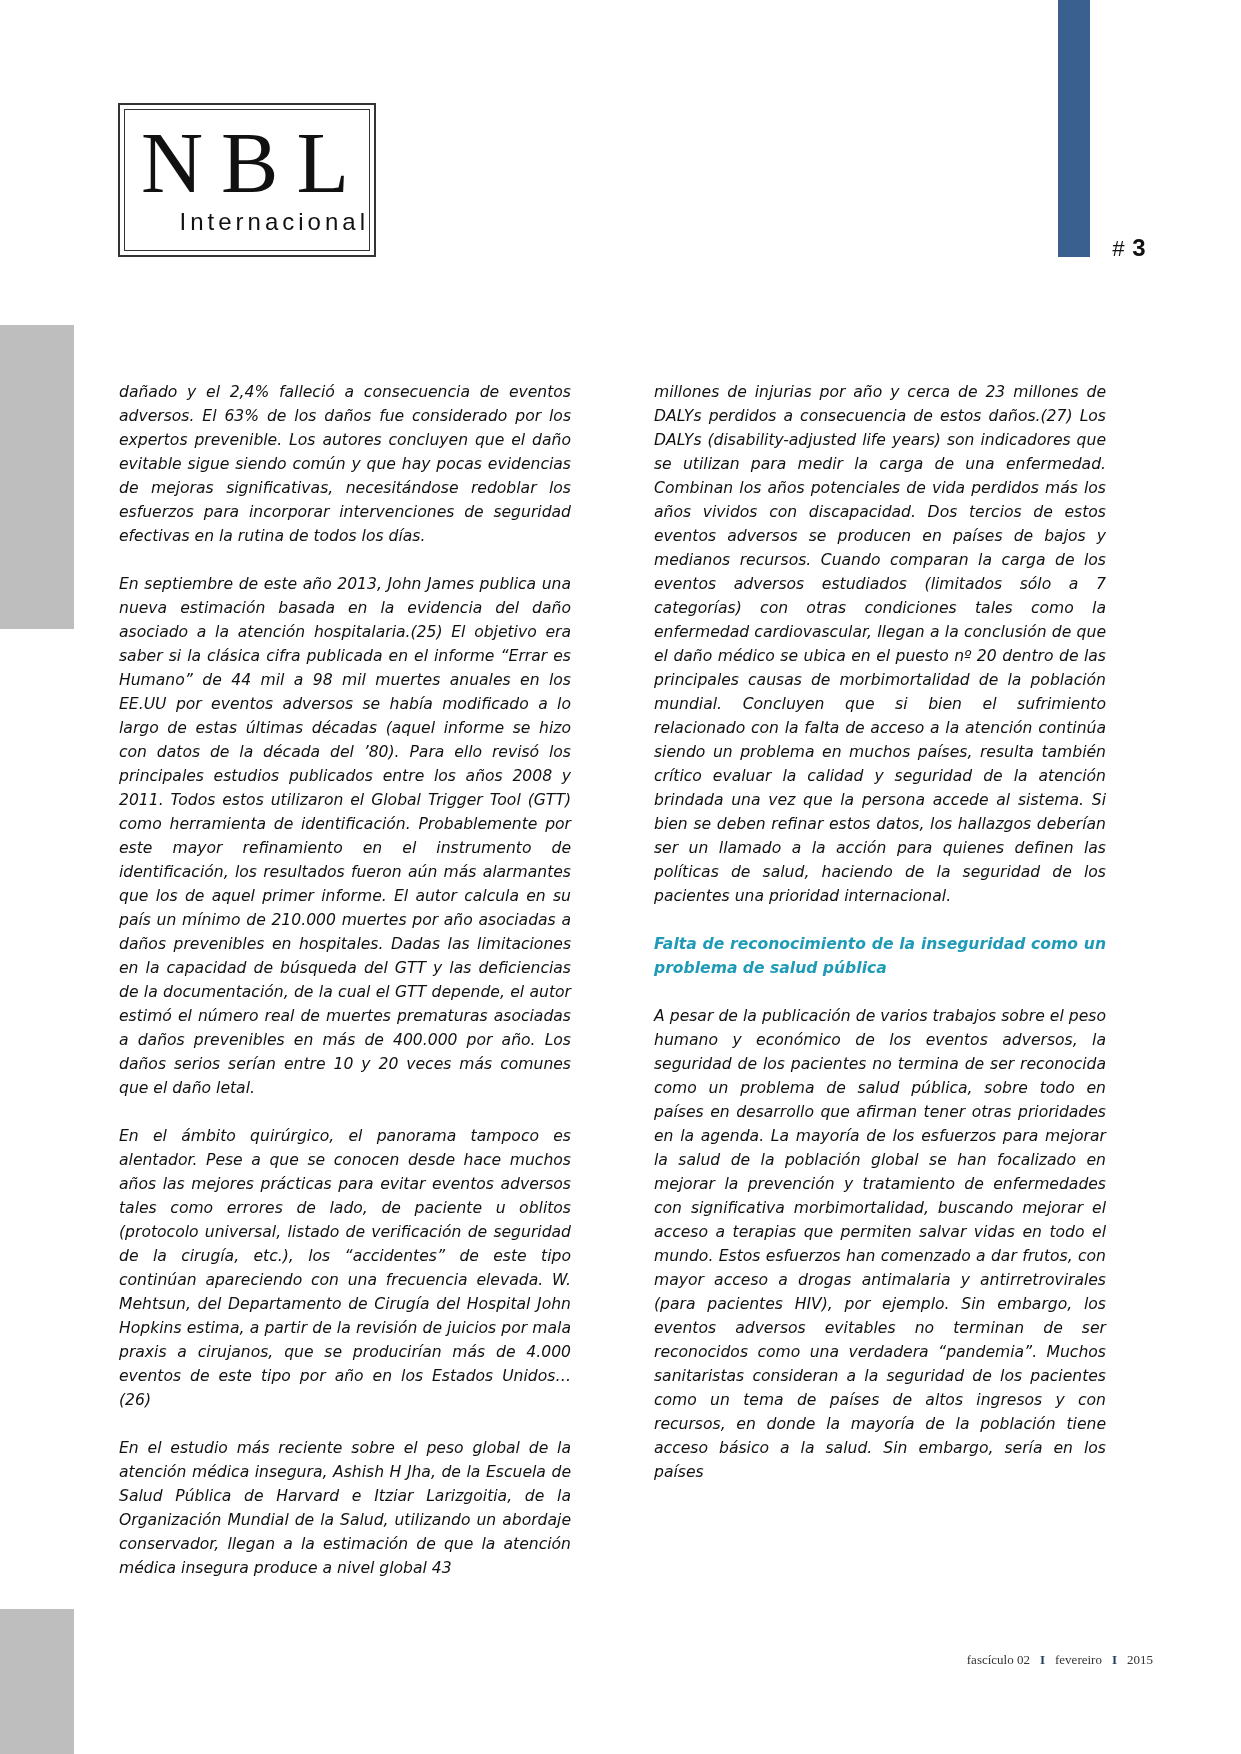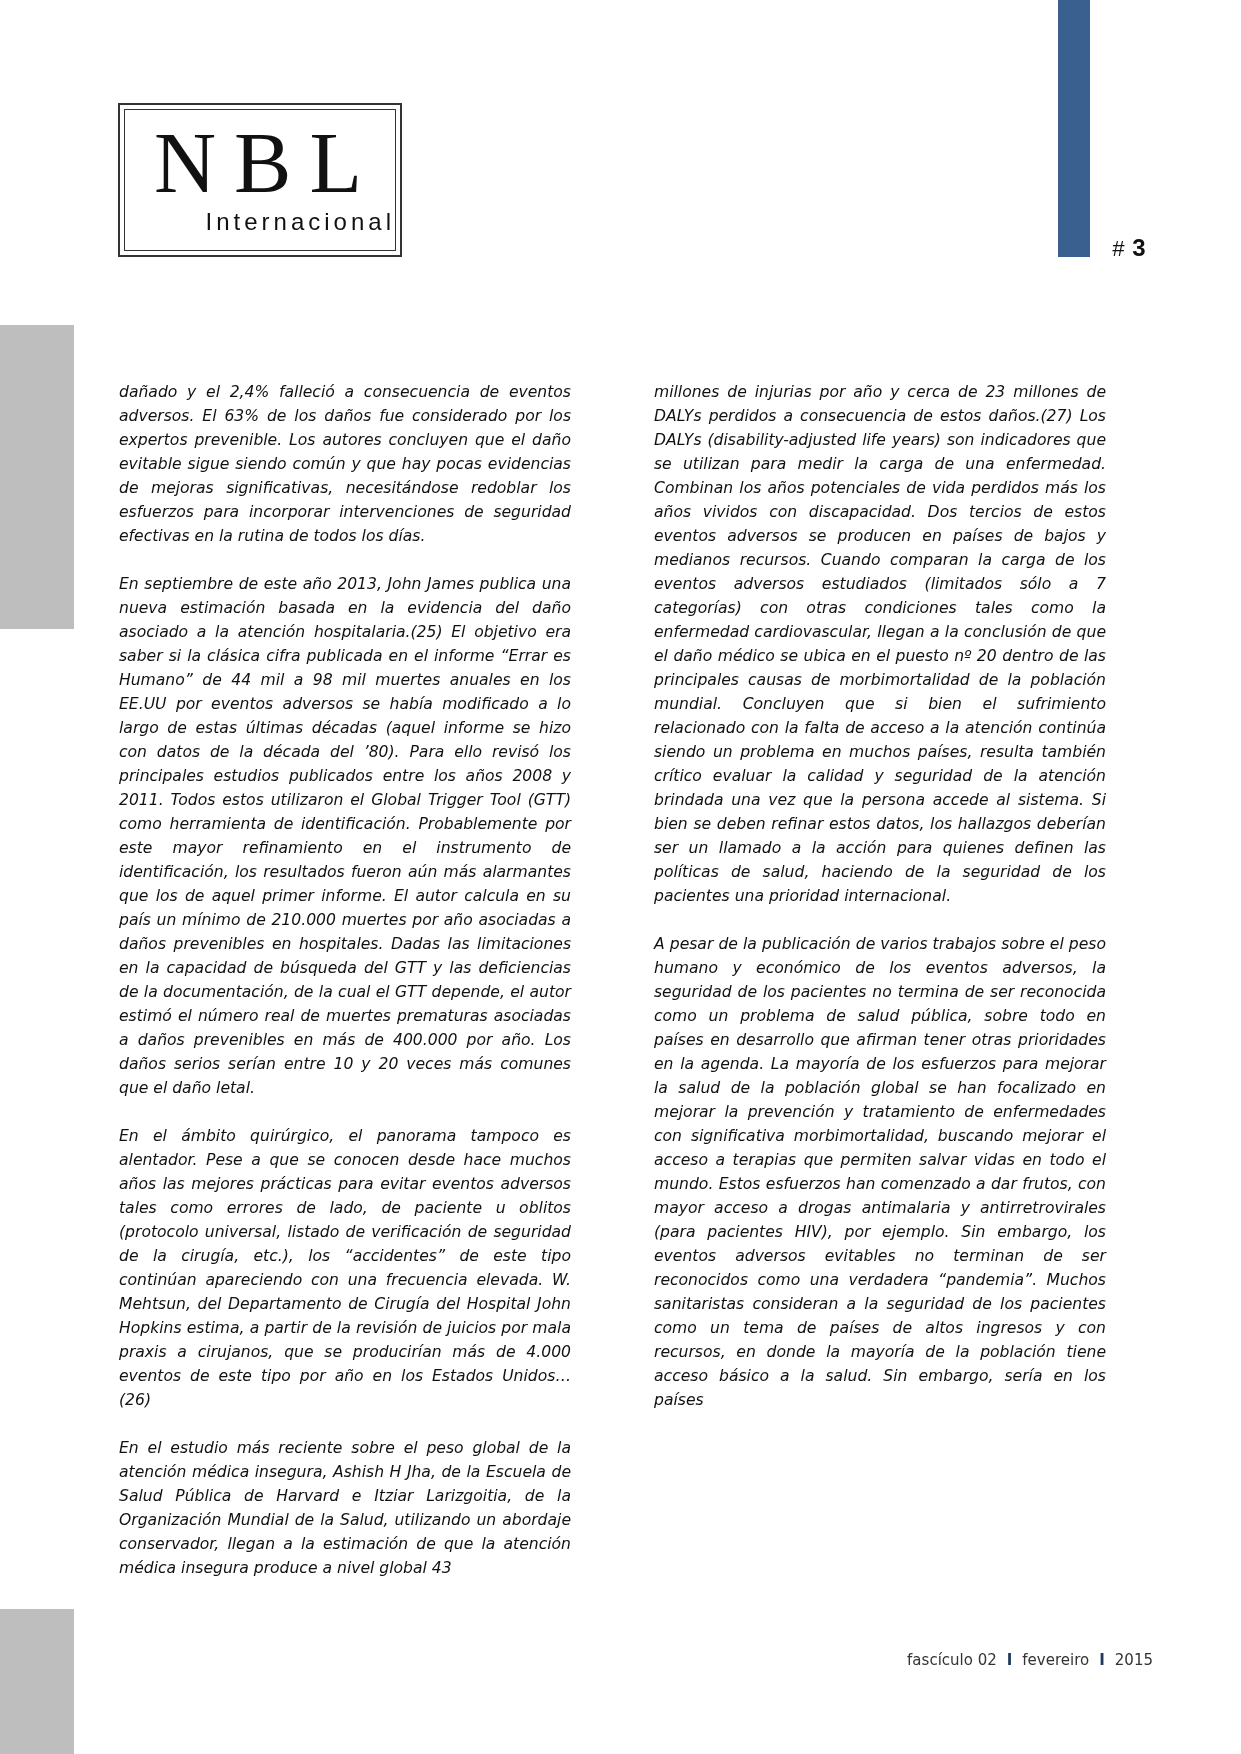--- a/index.html
+++ b/index.html
@@ -5,41 +5,41 @@
   html, body { margin:0; padding:0; background:#ffffff; }
   body { width:1241px; height:1754px; position:relative; overflow:hidden;
          font-family:"Liberation Sans", sans-serif; color:#111; }
   .blue-bar { position:absolute; left:1058px; top:0; width:32px; height:257px; background:#3a6090; }
   .page-num { position:absolute; left:1112px; top:234px; font-family:"Liberation Sans", sans-serif;
               font-size:22px; color:#111; }
   .page-num .hash { font-style:italic; margin-right:8px; }
   .page-num .num { font-weight:bold; font-size:24px; }
   .gray-bar-top { position:absolute; left:0; top:325px; width:74px; height:304px; background:#bebebe; }
   .gray-bar-bottom { position:absolute; left:0; top:1609px; width:74px; height:145px; background:#bebebe; }
-  .logo { position:absolute; left:118px; top:103px; width:284px; height:154px;
+  .logo { position:absolute; left:118px; top:103px; width:258px; height:154px;
           border:2px solid #333; box-sizing:border-box; }
   .logo-inner { position:absolute; left:4px; top:4px; right:4px; bottom:4px; border:1px solid #333; }
   .logo-nbl { position:absolute; left:0; right:0; top:10px; text-align:center;
               font-family:"Liberation Serif", serif; font-size:86px; letter-spacing:18px; line-height:1; padding-left:14px; }
   .logo-sub { position:absolute; left:0; right:0; top:98px; text-align:right;
               font-family:Liberation Sans, sans-serif; font-size:24px; letter-spacing:4px; }
   .col { position:absolute; top:380px; width:452px;
          font-family:"DejaVu Sans", sans-serif; font-size:15.6px; line-height:24px;
          text-align:justify; color:#111;font-style:italic; }
   .col-left { left:119px; }
   .col-right { left:654px; }
   .col p { margin:0 0 24px 0; }
   .h2 { color:#1f9bb8; font-family:"DejaVu Sans", sans-serif; font-weight:bold;
         font-size:25px; line-height:39px; margin:34px 0 20px 0; text-align:left; }
   .h3 { color:#1f9bb8; font-family:"DejaVu Sans", sans-serif; font-weight:bold;
         font-size:15.6px; line-height:24px; margin:0 0 24px 0; }
   .footer { position:absolute; right:88px; top:1647px; text-align:right;
             font-family:"DejaVu Sans", sans-serif; }
   .footer .title { color:#1e3a5c; font-size:18.5px; line-height:26px; }
-  .footer .meta { color:#333; font-size:15px; line-height:26px; }
+  .footer .meta { color:#333; font-size:13px; line-height:26px;font-family:Liberation Serif, serif; }
   .footer .sep { color:#1e3a5c; font-weight:bold; margin:0 10px; }
 </style>
 </head>
 <body>
 
 <div class="blue-bar"></div>
 <div class="page-num">
   <span class="hash">#</span><span class="num">3</span>
 </div>
 
@@ -55,20 +55,21 @@
 
 <div class="col col-left">
   <p>dañado y el 2,4% falleció a consecuencia de eventos adversos. El 63% de los daños fue considerado por los expertos prevenible. Los autores concluyen que el daño evitable sigue siendo común y que hay pocas evidencias de mejoras significativas, necesitándose redoblar los esfuerzos para incorporar intervenciones de seguridad efectivas en la rutina de todos los días.</p>
   <p>En septiembre de este año 2013, John James publica una nueva estimación basada en la evidencia del daño asociado a la atención hospitalaria.(25) El objetivo era saber si la clásica cifra publicada en el informe “Errar es Humano” de 44 mil a 98 mil muertes anuales en los EE.UU por eventos adversos se había modificado a lo largo de estas últimas décadas (aquel informe se hizo con datos de la década del ’80). Para ello revisó los principales estudios publicados entre los años 2008 y 2011. Todos estos utilizaron el Global Trigger Tool (GTT) como herramienta de identificación. Probablemente por este mayor refinamiento en el instrumento de identificación, los resultados fueron aún más alarmantes que los de aquel primer informe. El autor calcula en su país un mínimo de 210.000 muertes por año asociadas a daños prevenibles en hospitales.  Dadas las limitaciones en la capacidad de búsqueda del GTT y las deficiencias de la documentación, de la cual el GTT depende, el autor estimó el número real de muertes prematuras asociadas a daños prevenibles en más de 400.000 por año. Los daños serios  serían entre 10 y 20 veces más comunes que el daño letal.</p>
   <p>En el ámbito quirúrgico, el panorama tampoco es alentador. Pese a que se conocen desde hace muchos años las mejores prácticas para evitar eventos adversos tales como errores de lado, de paciente u oblitos (protocolo universal, listado de verificación de seguridad de la cirugía, etc.), los “accidentes” de este tipo continúan apareciendo con una frecuencia elevada. W. Mehtsun, del Departamento de Cirugía del Hospital John Hopkins estima, a partir de la revisión de juicios por mala praxis a cirujanos, que se producirían más de 4.000 eventos de este tipo por año en los Estados Unidos… (26)</p>
   <p>En el estudio más reciente sobre el peso global de la atención médica insegura, Ashish H Jha, de la Escuela de Salud Pública de Harvard e Itziar Larizgoitia, de la Organización Mundial de la Salud, utilizando un abordaje conservador, llegan a la estimación de que la atención médica insegura produce a nivel global 43</p>
 </div>
 
 <div class="col col-right">
   <p>millones de injurias por año y cerca de 23 millones de DALYs perdidos a consecuencia de estos daños.(27)  Los DALYs (disability-adjusted life years) son indicadores que se utilizan para medir la carga de una enfermedad. Combinan los años potenciales de vida perdidos más los años vividos con discapacidad. Dos tercios de estos eventos adversos se producen en países de bajos y medianos recursos. Cuando comparan la carga de los eventos adversos estudiados (limitados sólo a 7 categorías) con otras condiciones tales como la enfermedad cardiovascular, llegan a la conclusión de que el daño médico se ubica en el puesto nº 20 dentro de las principales causas de morbimortalidad de la población mundial. Concluyen que si bien el sufrimiento relacionado con la falta de acceso a la atención continúa siendo un problema en muchos países, resulta también crítico evaluar la calidad y seguridad de la atención brindada una vez que la persona accede al sistema. Si bien se deben refinar estos datos, los hallazgos deberían ser un llamado a la acción para quienes definen las políticas de salud, haciendo de la seguridad de los pacientes una prioridad internacional.</p>
+  <div class="h3">Falta de reconocimiento de la inseguridad como un problema de salud pública</div>
   <p>A pesar de la publicación de varios trabajos sobre el peso humano y económico de los eventos adversos, la seguridad de los pacientes no termina de ser reconocida como un problema de salud pública, sobre todo en países en desarrollo que afirman tener otras prioridades en la agenda. La mayoría de los esfuerzos para mejorar la salud de la población global se han focalizado en mejorar la prevención y tratamiento de enfermedades con significativa morbimortalidad, buscando mejorar el acceso a terapias que permiten salvar vidas en todo el mundo. Estos esfuerzos han comenzado a dar frutos, con mayor acceso a drogas antimalaria y antirretrovirales (para pacientes HIV), por ejemplo. Sin embargo, los eventos adversos evitables no terminan de ser reconocidos como una verdadera “pandemia”. Muchos sanitaristas consideran a la seguridad de los pacientes como un tema de países de altos ingresos y con recursos, en donde la mayoría de la población tiene acceso básico a la salud. Sin embargo, sería en los países</p>
 </div>
 
 <div class="footer">
   <div class="meta">
     <span>fascículo 02</span><span class="sep">I</span><span>fevereiro</span><span class="sep">I</span><span>2015</span>
   </div>
 </div>
 
 </body></html>

